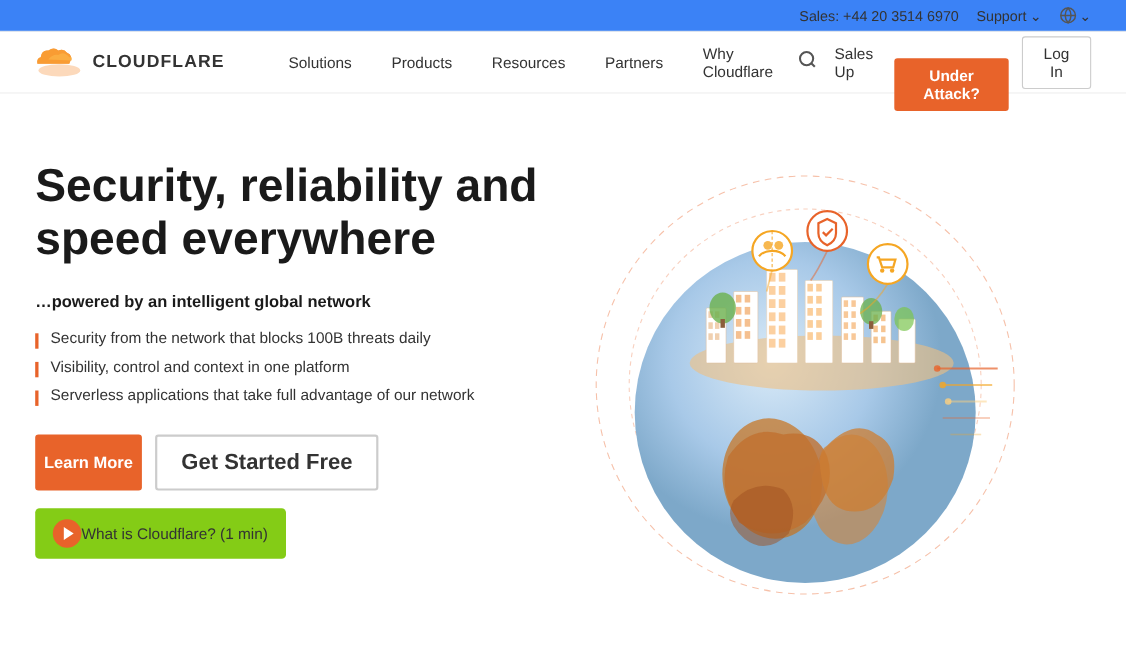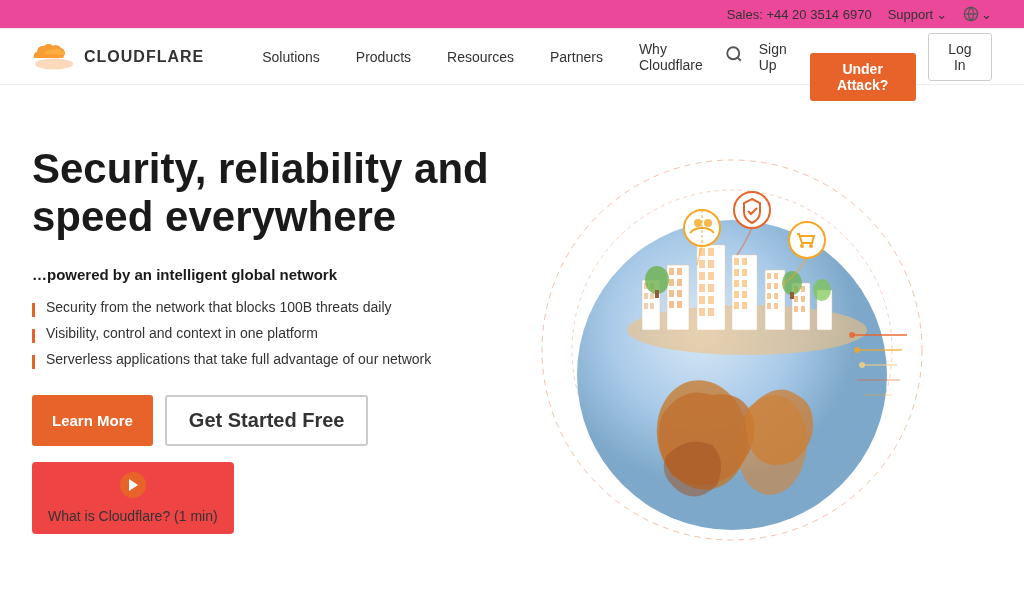--- a/index.html
+++ b/index.html
@@ -1,20 +1,20 @@
 <!DOCTYPE html>
 <html><head>
   <meta charset="utf-8">
   <style>
     * { margin: 0; padding: 0; box-sizing: border-box; }
     body { font-family: -apple-system, BlinkMacSystemFont, 'Segoe UI', Arial, sans-serif; background: #fff; width: 1024px; height: 597px; overflow: hidden; }
 
     
     .top-bar {
-      background: #ec4899;
+      background: #3b82f6;
       border-bottom: 1px solid #eee;
       padding: 6px 32px;
       display: flex;
       justify-content: flex-end;
       align-items: center;
       gap: 16px;
       font-size: 13px;
       color: #333;
     }
     .top-bar .sales { color: #333; }
@@ -142,47 +142,45 @@
     }
     .hero-buttons {
       display: flex;
       gap: 12px;
       margin-bottom: 16px;
     }
     .btn-learn-more {
       background: #e8632a;
       color: #fff;
       border: none;
-      padding: 12px 20px;
+      padding: 12px 8px;
       font-size: 15px;
       font-weight: 600;
       cursor: pointer;
       border-radius: 3px;
     }
     .btn-get-started {
       background: #fff;
       color: #333;
       border: 2px solid #ccc;
       padding: 12px 22px;
       font-size: 20px;
       font-weight: 600;
       cursor: pointer;
       border-radius: 3px;
     }
     .video-link {
       display: flex;
       align-items: center;
-      gap: 10px;
-      background: #ef4444;
+      background: #84cc16;
       border-radius: 4px;
       padding: 10px 16px;
       cursor: pointer;
       width: fit-content;
       margin-top: 8px;
-      flex-direction: column;
     }
     .video-play-icon {
       width: 26px;
       height: 26px;
       background: #e8632a;
       border-radius: 50%;
       display: flex;
       align-items: center;
       justify-content: center;
       flex-shrink: 0;
@@ -255,21 +253,21 @@
     <span class="nav-link">Why Cloudflare</span>
   </div>
 
   <div class="nav-actions">
     <span class="search-icon-btn">
       <svg width="18" height="18" viewBox="0 0 24 24" fill="none" stroke="#555" stroke-width="2.5">
           <circle cx="11" cy="11" r="8"></circle>
           <line x1="21" y1="21" x2="16.65" y2="16.65"></line>
         </svg>
     </span>
-    <span class="signup-btn">Sign Up</span>
+    <span class="signup-btn">Sales Up</span>
     <button class="attack-btn">Under Attack?</button>
     <button class="login-btn">Log In</button>
   </div>
 </nav>
 
 <section class="hero">
   <div class="hero-left">
     <h1 class="hero-title">Security, reliability and speed everywhere</h1>
     <p class="hero-subtitle">…powered by an intelligent global network</p>
     <ul class="hero-bullets">

